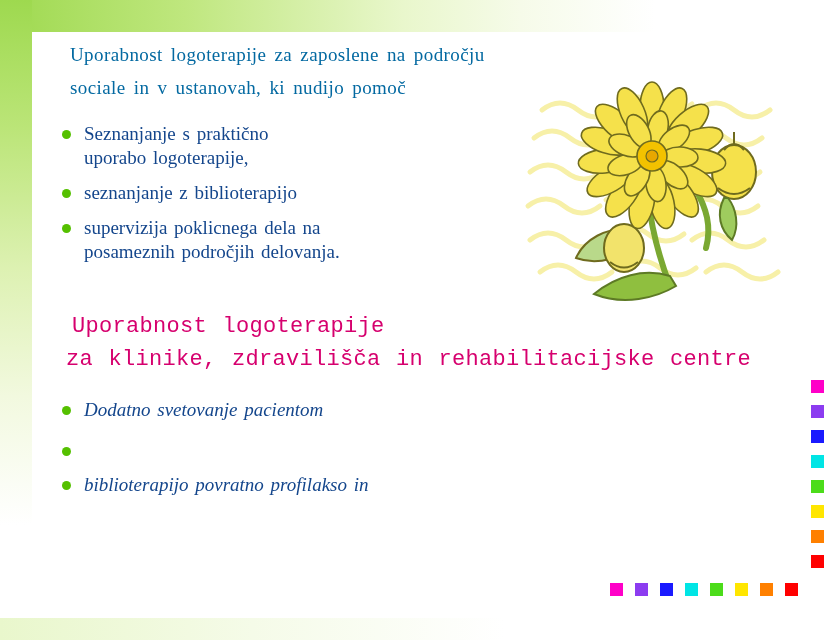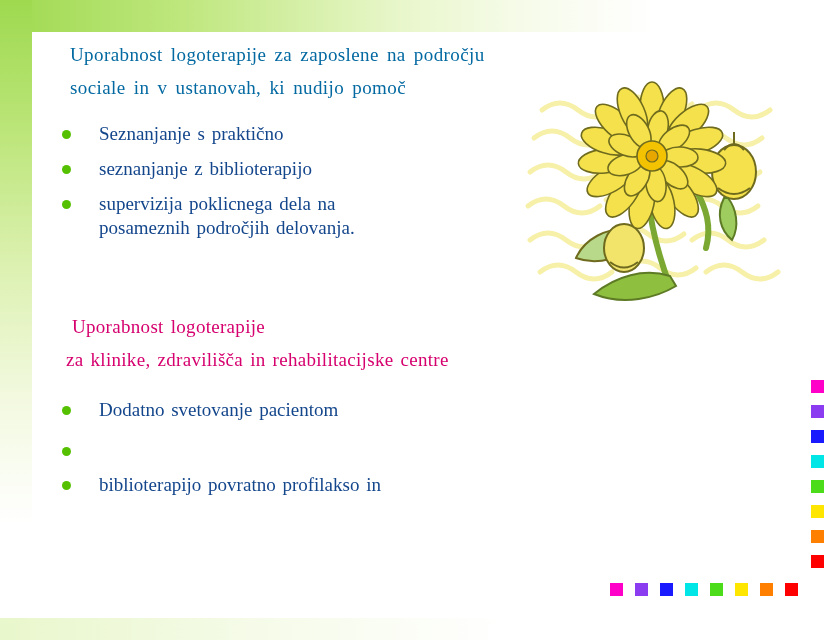--- a/index.html
+++ b/index.html
@@ -54,54 +54,54 @@
     font-size: 19px;
     line-height: 33px;
     letter-spacing: 0.4px;
     word-spacing: 3px;
   }
   .title2 {
     position: absolute;
     left: 72px; top: 310px;
     width: 720px;
     color: #d6006e;
-    font-size: 19px;
+    font-size: 22px;
     line-height: 33px;
     letter-spacing: 0.3px;
     word-spacing: 2px;
+    font-family: Liberation Mono, monospace;
   }
   .title2 .line2 { margin-left: -6px; }
 
   
   .bullets {
     position: absolute;
   }
   .list1 { left: 62px; top: 122px; width: 480px; }
-  .list2 { left: 62px; top: 398px; width: 700px; }
+  .list2 { left: 62px; top: 398px; width: 700px; font-style: italic; }
 
   .bullet-row {
     display: flex;
     align-items: flex-start;
     margin-bottom: 11px;
   }
   .list2 .bullet-row { margin-bottom: 17px; }
   .dot {
     flex: 0 0 auto;
     width: 9px;
     height: 9px;
     border-radius: 50%;
     background: #55c000;
     margin: 8px 13px 0 0;
   }
   .btext {
     color: #14468c;
     font-size: 19px;
     line-height: 24px;
     word-spacing: 2px;
-    margin-left: 15px;
   }
   .btext .sub { display: block; }
 
   
   .flower {
     position: absolute;
     left: 520px; top: 80px;
     width: 276px; height: 240px;
   }
 
@@ -259,20 +259,21 @@
       <circle cx="132" cy="76" r="15" fill="#f3c200" stroke="#6f6b1e" stroke-width="1.6"></circle>
       <circle cx="132" cy="76" r="6" fill="#e8a700" stroke="#6f6b1e" stroke-width="1.2"></circle>
     </svg>
   </div>
 
   <div class="bullets list1">
     <div class="bullet-row">
       <span class="dot"></span>
       <span class="btext">
         <span>Seznanjanje s praktično</span>
+        <span class="sub">uporabo logoterapije,</span>
       </span>
     </div>
     <div class="bullet-row">
       <span class="dot"></span>
       <span class="btext">
         <span>seznanjanje z biblioterapijo</span>
       </span>
     </div>
     <div class="bullet-row">
       <span class="dot"></span>

